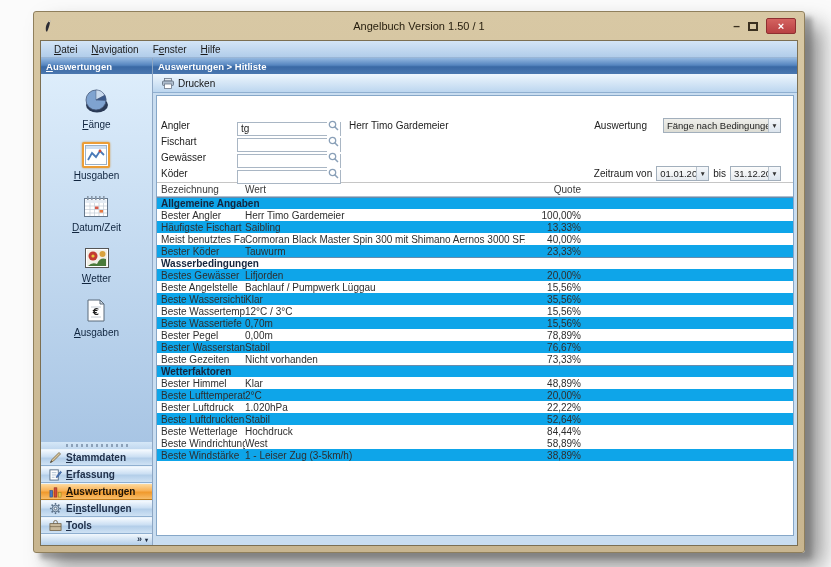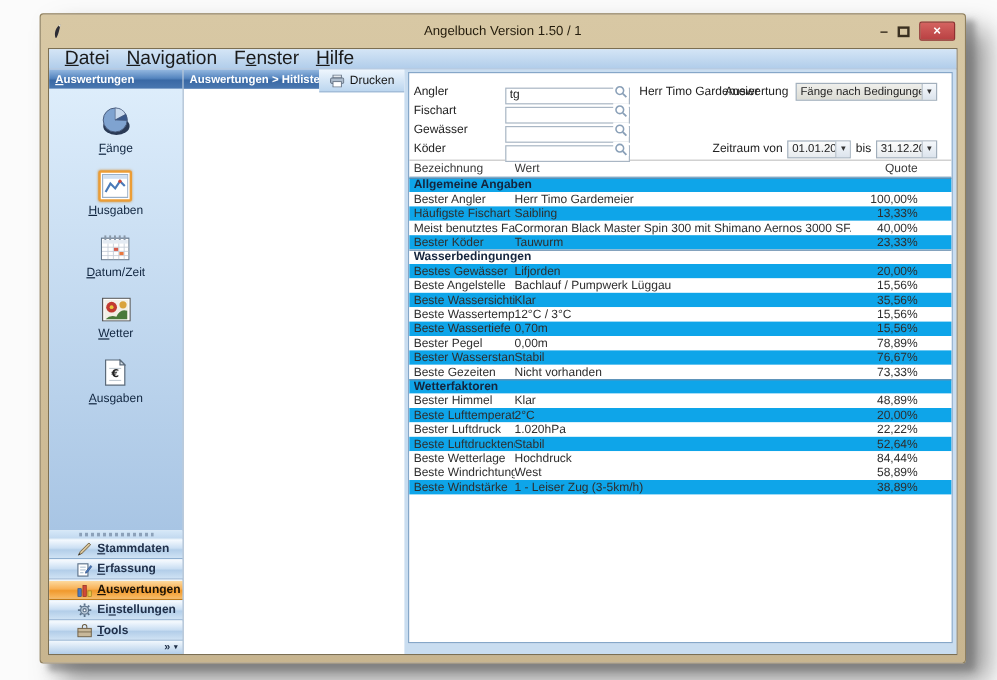--- a/index.html
+++ b/index.html
@@ -19,73 +19,73 @@
   .btn-max { width:10px; height:9px; border:2px solid #3a3020; display:inline-block; }
   .btn-close { width:30px; height:16px; background:linear-gradient(#d46360,#b94143);
     border:1px solid #8e2f31; border-radius:2px; color:#fff; font-size:11px; font-weight:bold;
     display:flex; align-items:center; justify-content:center; line-height:1; }
 
   .window-body { height:calc(100% - 28px); border:1px solid #7c6f52; background:#fff;
     display:flex; flex-direction:column; }
 
   .menubar { height:17px; background:linear-gradient(#d4e5f6,#b1cdea); display:flex; align-items:center;
     padding-left:6px; border-bottom:1px solid #9ab6d6; flex:0 0 auto; }
-  .menu-item { font-size:16px; color:#1a1a1a; padding:18px 7px; white-space:nowrap; }
+  .menu-item { font-size:10px; color:#1a1a1a; padding:18px 7px; white-space:nowrap; }
 
   .app-body { flex:1; display:flex; min-height:0; }
 
   .sidebar { width:112px; display:flex; flex-direction:column; border-right:1px solid #8ea7c4; }
   .hdr-bar { height:16px; background:linear-gradient(#94b8e0 0%,#5585bf 45%,#3a69a5 55%,#4a77b0 100%);
     color:#fff; font-weight:bold; font-size:9.5px; display:flex; align-items:center; padding-left:5px; flex:0 0 auto; }
   .sidebar-body { flex:1; background:linear-gradient(#ddedfb,#a8c5e4); display:flex; flex-direction:column;
     align-items:center; padding-top:12px; min-height:0; overflow:hidden; }
   .side-item { display:flex; flex-direction:column; align-items:center; margin-bottom:12px; cursor:default; }
   .side-item .s-label { font-size:10px; color:#10253f; margin-top:2px; white-space:nowrap; }
   .icon-frame { background:transparent; padding:1px; border:2px solid transparent; border-radius:2px;
     display:flex; align-items:center; justify-content:center; }
   .icon-frame.selected { border-color:#ec9d35; background:#fff; box-shadow:0 0 2px rgba(210,130,20,.8); }
 
   .grip { height:7px; display:flex; align-items:center; justify-content:center;
     background:linear-gradient(#d6e8f8,#c1d8ef); flex:0 0 auto; }
   .grip-dots { width:62px; height:3px;
     background:repeating-linear-gradient(90deg,#8ca1b9 0 2px,transparent 2px 5px); }
 
-  .nav-btn { height:17px; display:flex; align-items:center; gap:4px; padding-left:22px; font-size:10px;
+  .nav-btn { height:17px; display:flex; align-items:center; gap:4px; padding-left:7px; font-size:10px;
     font-weight:bold; color:#20304a; flex:0 0 auto; cursor:default;
     background:linear-gradient(#f4f9fe,#cbdff3 45%,#b3cee9 55%,#cfe2f4);
     border-top:1px solid #eaf3fb; border-bottom:1px solid #8fafd0; }
   .nav-btn.selected { background:linear-gradient(#fdda9f,#f8b156 45%,#f0992c 55%,#f8bd69);
     color:#1c1306; border-bottom:1px solid #c07a18; }
   .nav-ico { width:14px; height:14px; display:inline-flex; align-items:center; justify-content:center; }
 
   .chevron-strip { height:11px; background:linear-gradient(#f2f8fd,#b3cee9); display:flex; align-items:center;
     justify-content:flex-end; padding-right:4px; gap:3px; font-weight:bold; color:#1c2c44; flex:0 0 auto; }
   .chev { font-size:9px; line-height:1; }
   .chev-dn { font-size:6px; line-height:1; }
 
-  .main { flex:1; display:flex; flex-direction:row; min-width:0; }
+  .main { flex:1; display:flex; flex-direction:column; min-width:0; }
   .toolbar { height:19px; background:linear-gradient(#eef6fd,#bcd6ef); border-bottom:1px solid #8fafd0;
     display:flex; align-items:center; padding-left:4px; flex:0 0 auto; }
   .toolbar-btn { display:flex; align-items:center; gap:4px; font-size:10px; color:#141414;
     padding:1px 7px 1px 4px; border:1px solid transparent; border-radius:2px; cursor:default; }
 
   .content { flex:1; background:#c9ddf0; padding:2px 3px 9px 3px; min-height:0; }
-  .panel { background:#fff; border:1px solid #86a7c8; height:100%; padding-top:8px; overflow:hidden; }
+  .panel { background:#fff; border:1px solid #86a7c8; height:100%; padding-top:22px; overflow:hidden; }
 
   .filter-area { position:relative; padding:0 4px; height:62px; }
   .f-row { display:flex; align-items:center; height:14px; margin-bottom:2px; }
   .f-label { width:76px; font-size:10px; color:#222; }
   .input-wrap { position:relative; width:104px; height:14px; }
   .input-wrap input { width:100%; height:14px; border:1px solid #a9b6c4; font-size:10px;
     padding:0 15px 0 3px; font-family:inherit; color:#222; outline:none; }
   .mag-btn { position:absolute; right:1px; top:1px; width:13px; height:12px; display:flex;
     align-items:center; justify-content:center; background:#fff; cursor:default; }
   .f-result { margin-left:8px; font-size:10px; color:#222; white-space:nowrap; }
 
-  .right-top { position:absolute; top:0; right:12px; display:flex; align-items:center; gap:6px; }
+  .right-top { position:absolute; top:0; right:12px; display:flex; align-items:center; gap:16px; }
   .right-bottom { position:absolute; top:48px; right:12px; display:flex; align-items:center; gap:4px; }
   .r-label { font-size:10px; color:#222; white-space:nowrap; }
   .combo { height:15px; border:1px solid #a2afbc; display:flex; align-items:center; font-size:9.5px;
     color:#222; background:linear-gradient(#fdfdfc,#e7ebef); cursor:default; }
   .combo .val { flex:1; padding:0 2px 0 3px; white-space:nowrap; overflow:hidden; }
   .combo .arrow { width:12px; height:100%; border-left:1px solid #b8c2cc;
     background:linear-gradient(#f5f8fb,#dce4ed); display:flex; align-items:center; justify-content:center;
     font-size:6.5px; color:#333; }
   .combo.ausw { width:118px; background:linear-gradient(#efefeb,#dcdcd4); }
   .combo.date1 { width:53px; } .combo.date2 { width:51px; }

